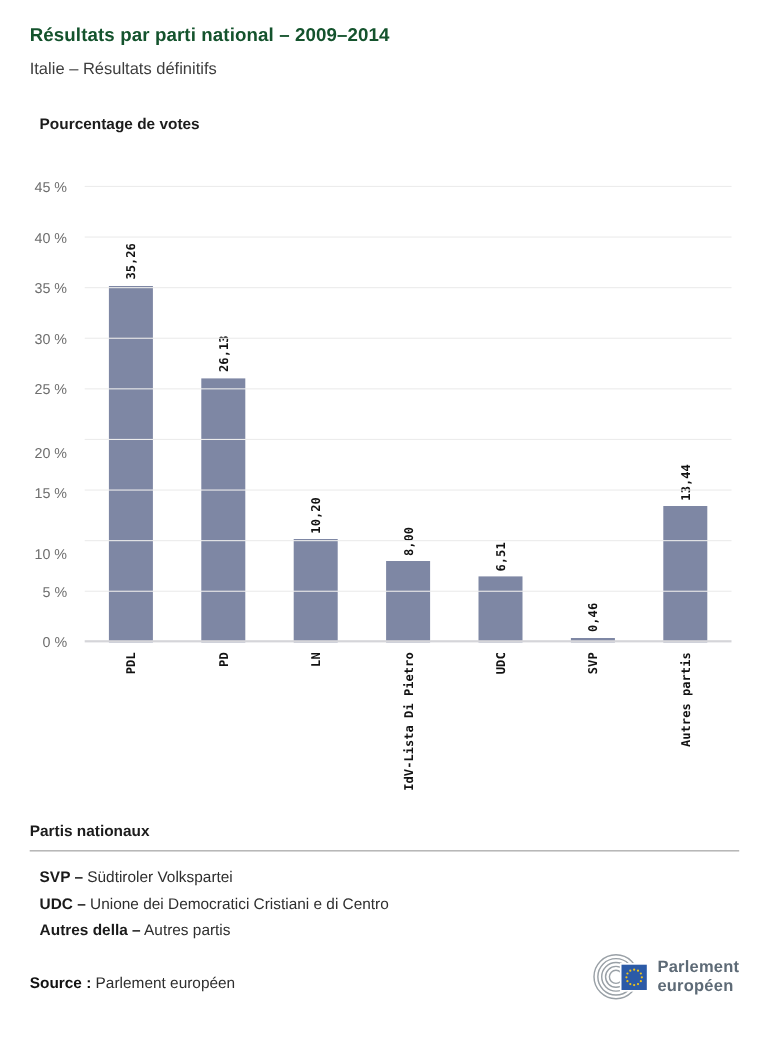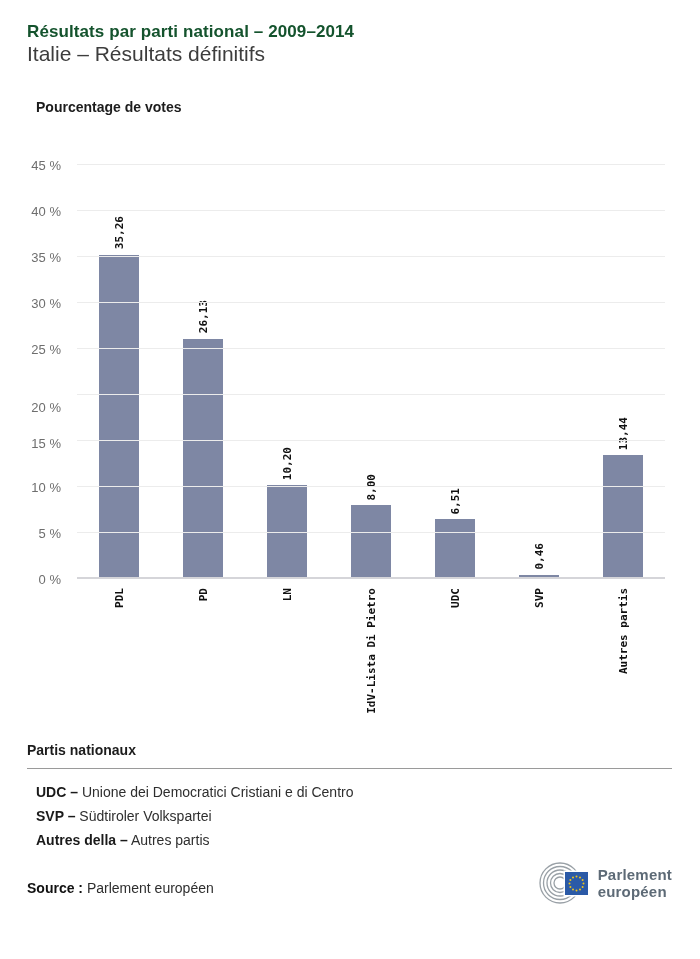--- a/index.html
+++ b/index.html
@@ -6,21 +6,21 @@
   html, body { background: #ffffff; }
   body {
     width: 700px; height: 959px; overflow: hidden;
     font-family: "Liberation Sans", sans-serif;
     color: #1a1a1a;
   }
   .page { padding: 22px 28px 0 27px; position: relative; height: 100%; }
 
   
   .title { font-size: 17px; font-weight: bold; color: #14532d; letter-spacing: .1px; }
-  .subtitle { font-size: 21px; font-weight: 400; color: #3d3d3d; }
+  .subtitle { font-size: 15px; font-weight: 400; color: #3d3d3d; margin-top: 12px; }
 
   
   .chart-title { font-size: 14px; font-weight: bold; color: #1c1c1c; margin: 33px 0 0 9px; }
   .plot {
     position: relative; width: 588px; height: 414px;
     margin: 50px 0 0 50px;
   }
   .gridline { position: absolute; left: 0; right: 0; height: 1px; background: #ececec; }
   .gridline.zero { height: 2px; background: #d5d5d9; }
   .ylab {
@@ -98,21 +98,21 @@
         <div class="col">
           <span class="vtext val">13,44</span>
           <div class="bar" style="height: 123.648px; background: rgb(126, 135, 164);"></div>
         </div>
       </div>
   <div class="gridline zero" style="bottom: 0px;"></div>
       <div class="ylab" style="bottom: 0px;">0 %</div>
       <div class="gridline" style="bottom: 46px;"></div>
       <div class="ylab" style="bottom: 46px;">5 %</div>
       <div class="gridline" style="bottom: 92px;"></div>
-      <div class="ylab" style="bottom: 92px;">10 %</div>
+      <div class="ylab" style="bottom: 80px;">10 %</div>
       <div class="gridline" style="bottom: 138px;"></div>
       <div class="ylab" style="bottom: 136px;">15 %</div>
       <div class="gridline" style="bottom: 184px;"></div>
       <div class="ylab" style="bottom: 172px;">20 %</div>
       <div class="gridline" style="bottom: 230px;"></div>
       <div class="ylab" style="bottom: 230px;">25 %</div>
       <div class="gridline" style="bottom: 276px;"></div>
       <div class="ylab" style="bottom: 276px;">30 %</div>
       <div class="gridline" style="bottom: 322px;"></div>
       <div class="ylab" style="bottom: 322px;">35 %</div>
@@ -142,22 +142,22 @@
       </div>
       <div class="xcol">
         <span class="vtext xlab">Autres partis</span>
       </div>
     </div>
 
   <div class="legend-heading">Partis nationaux</div>
   <hr class="legend-rule">
   <div class="legend-cols">
       <div class="lcol lcol-right">
+        <div class="litem"><b>SVP –</b> Südtiroler Volkspartei</div>
         <div class="litem"><b>UDC –</b> Unione dei Democratici Cristiani e di Centro</div>
-        <div class="litem"><b>SVP –</b> Südtiroler Volkspartei</div>
         <div class="litem"><b>Autres della –</b> Autres partis</div>
       </div>
     </div>
 
   <div class="footer">
     <div class="source">
       <b>Source :</b>
       <span>Parlement européen</span>
     </div>
     <div class="logo">

